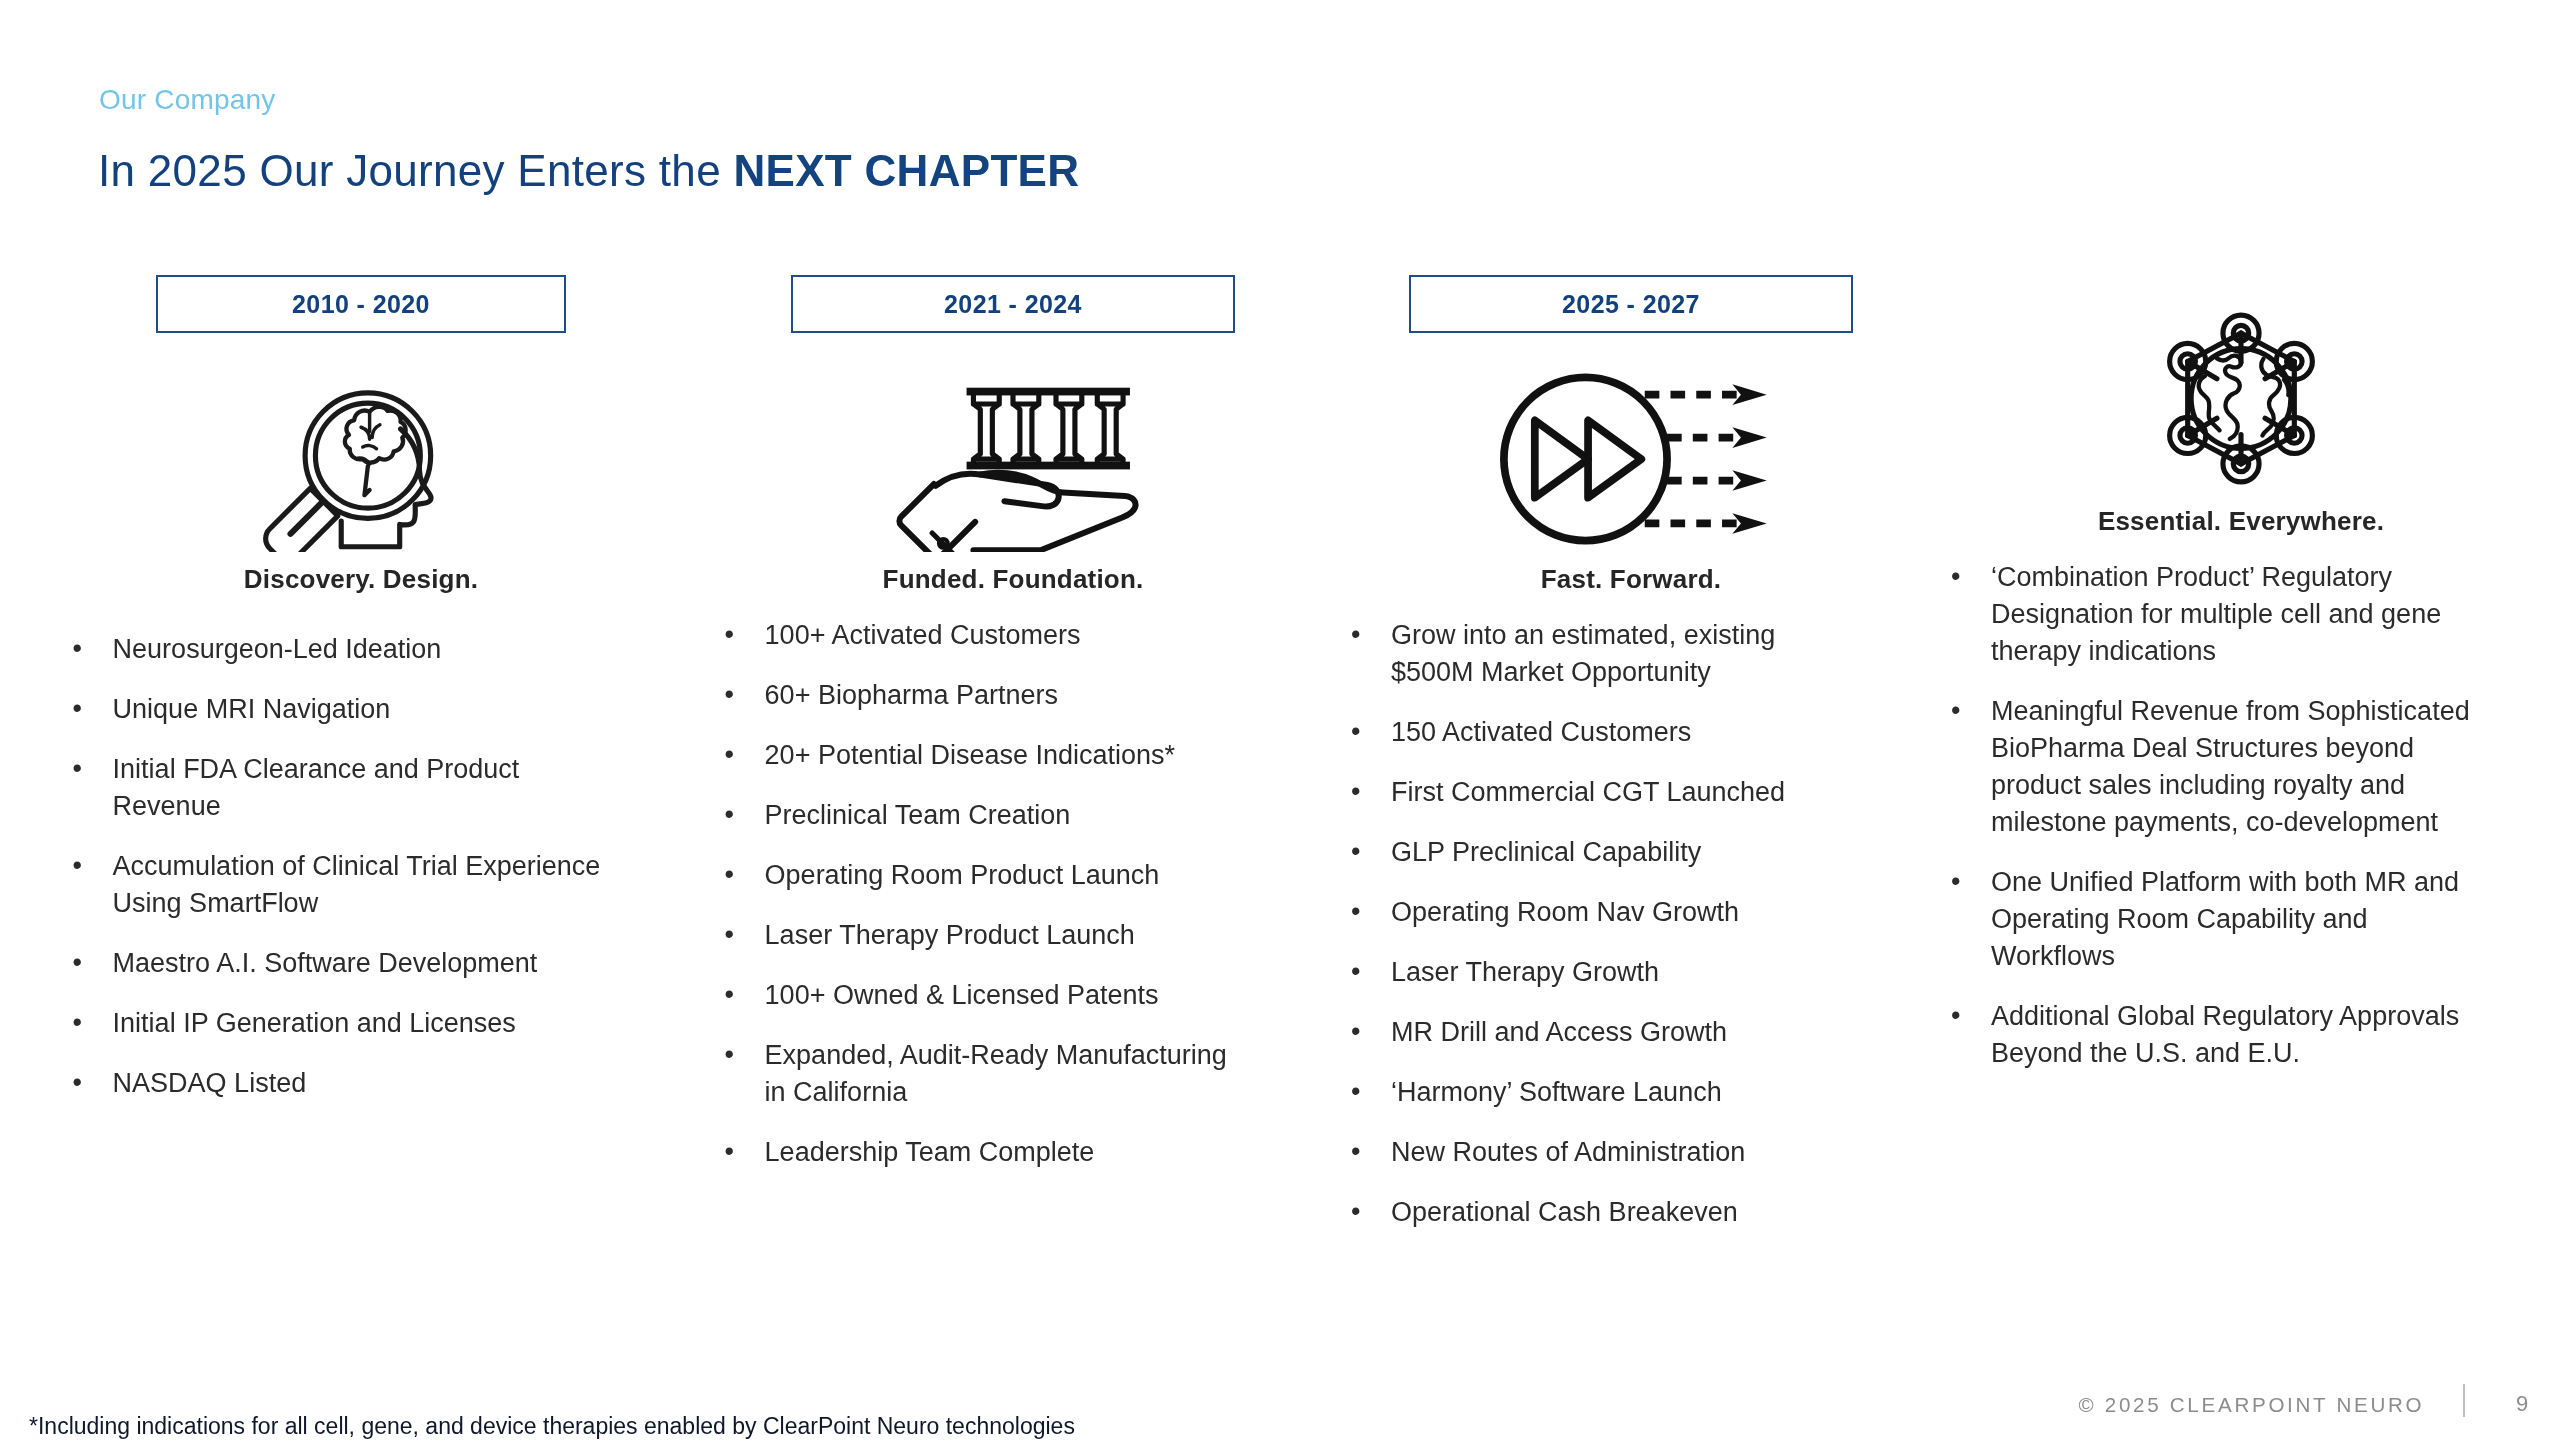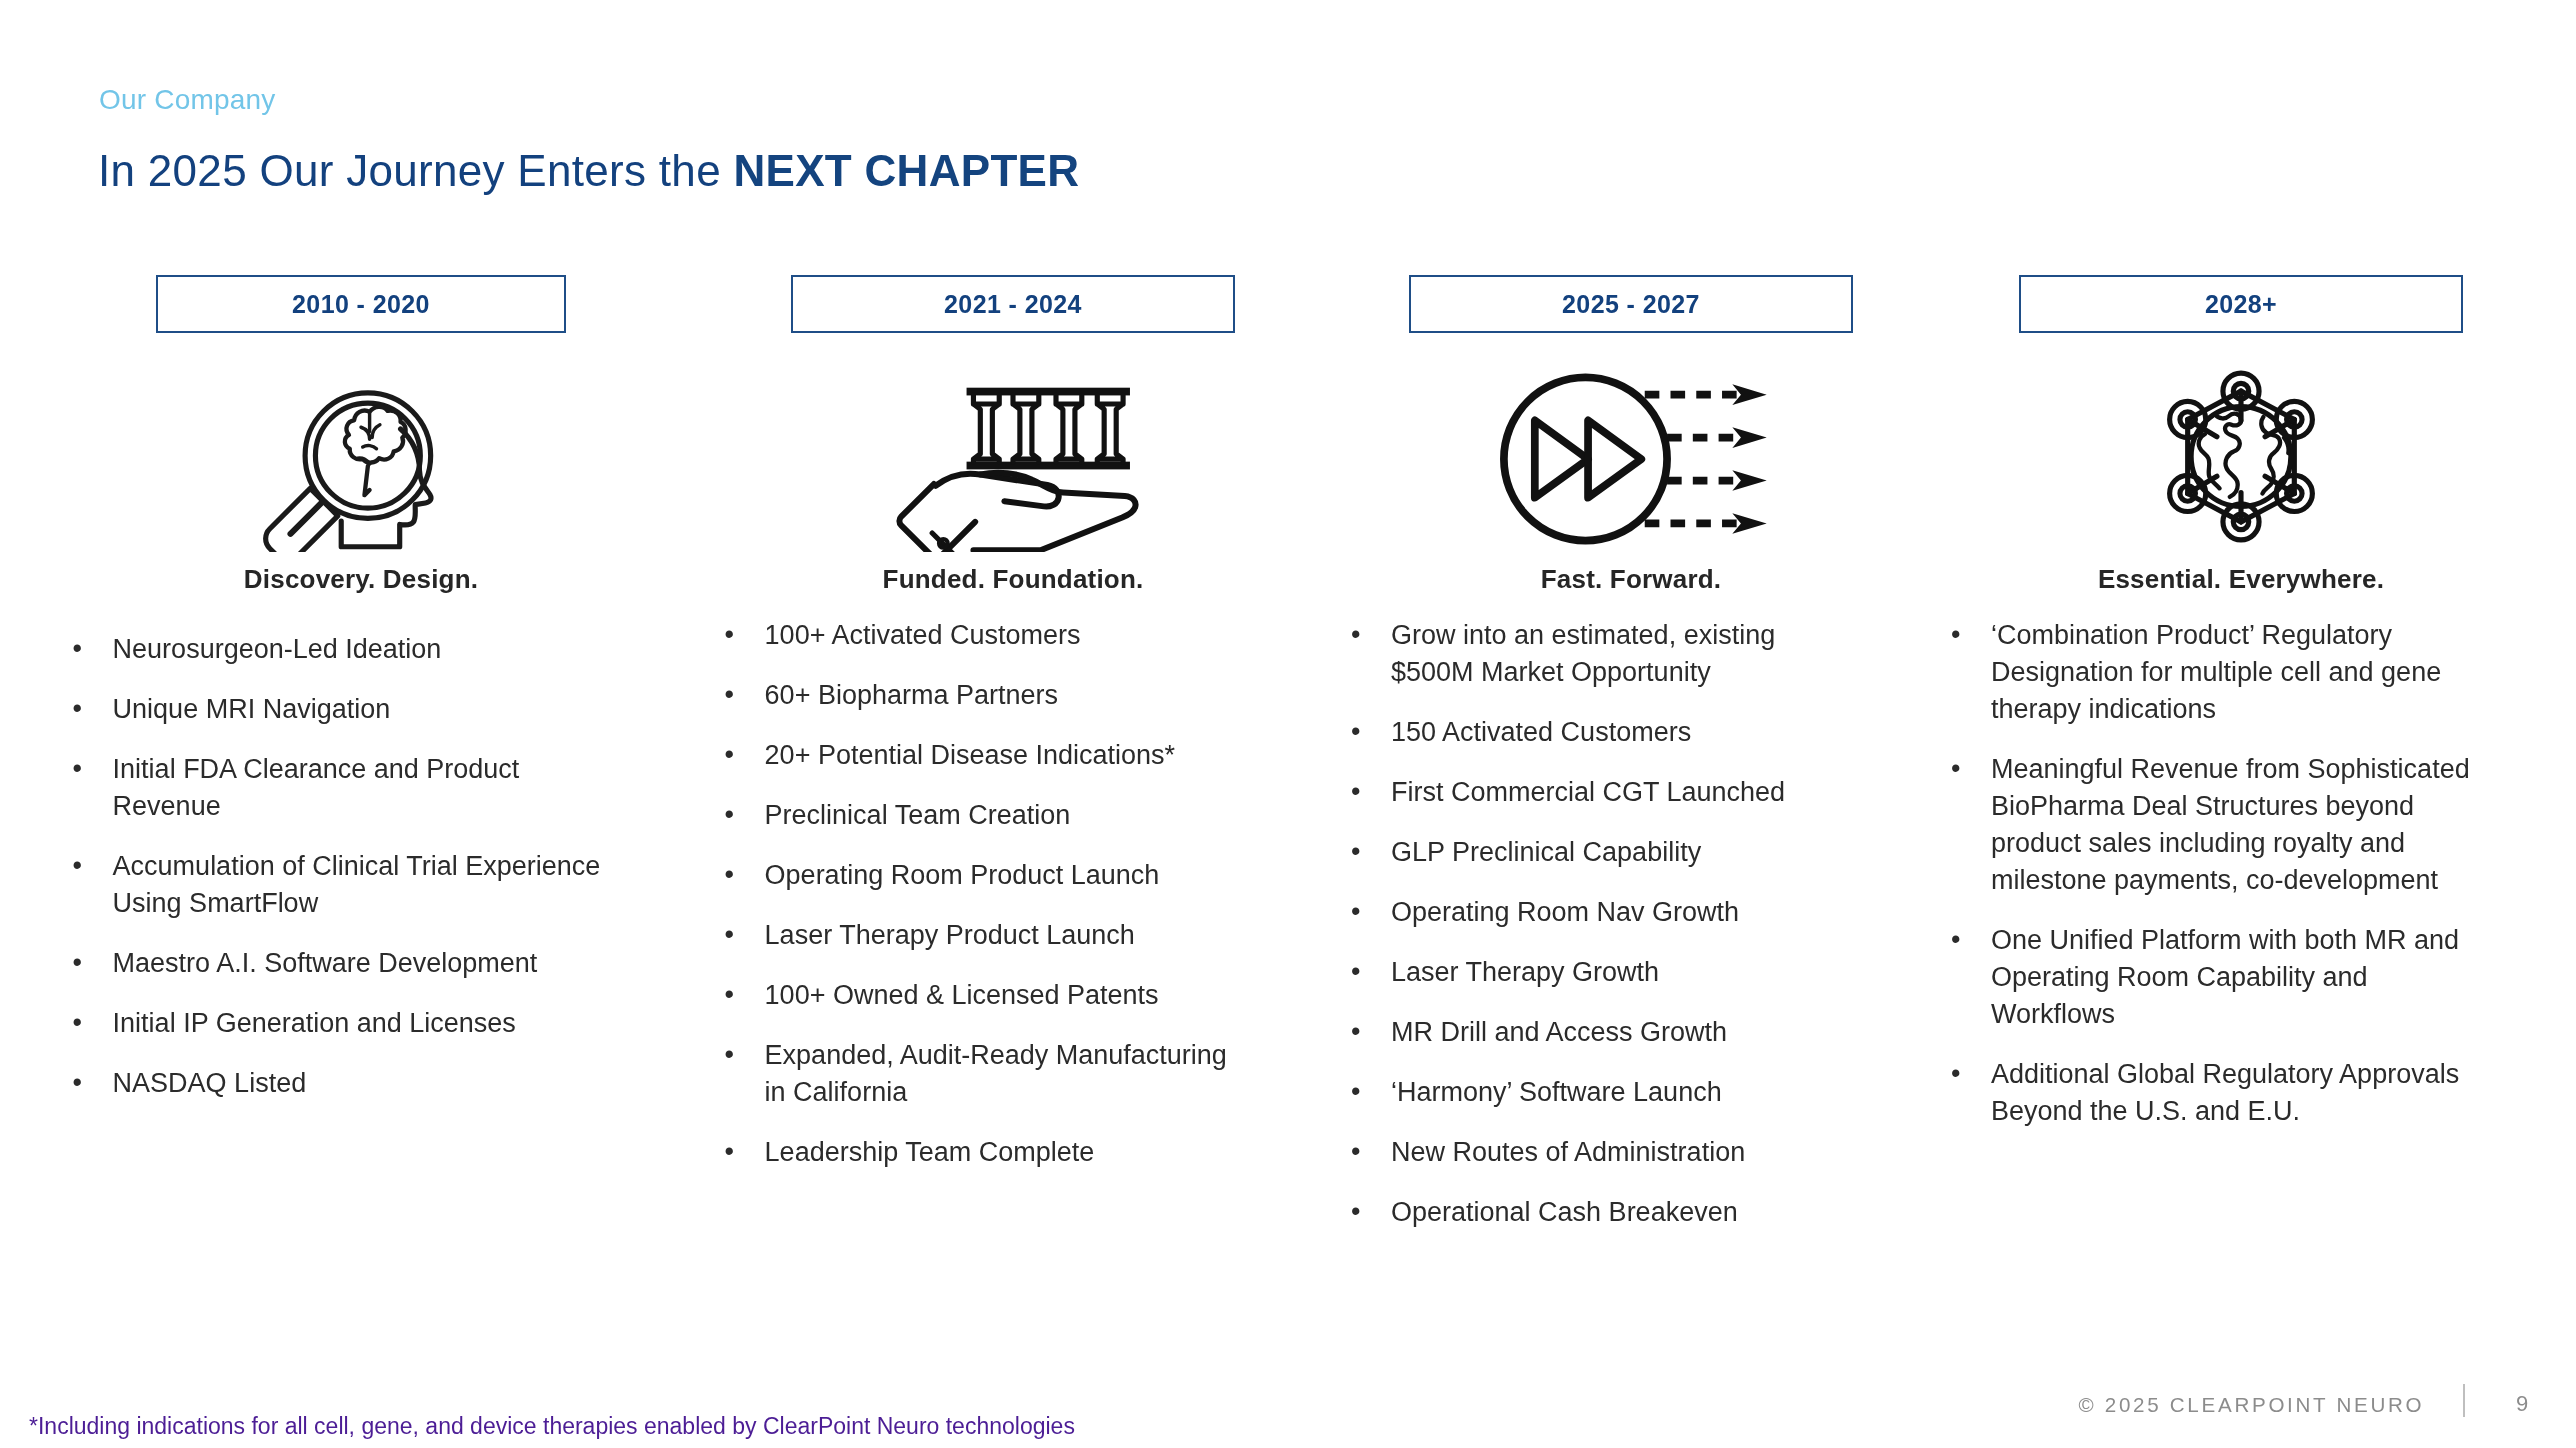--- a/index.html
+++ b/index.html
@@ -124,21 +124,21 @@
   .col-1 ul.bullets { margin-left: 8.6px; width: 532px; }
   .col-2 ul.bullets { margin-left: 17px; width: 498px; }
   .col-3 ul.bullets { margin-left: 6.9px; width: 550px; }
 
   
   .footnote {
     position: absolute;
     left: 29px;
     top: 1413px;
     font-size: 23px;
-    color: #4c1d95;
+    color: #0f172a;
     white-space: nowrap;
   }
   .footer-right {
     position: absolute;
     right: 41px;
     top: 1384px;
     display: flex;
     align-items: flex-end;
     gap: 8px;
     font-size: 20.6px;
@@ -273,23 +273,20 @@
       <li>Operating Room Nav Growth</li>
       <li>Laser Therapy Growth</li>
       <li>MR Drill and Access Growth</li>
       <li>‘Harmony’ Software Launch</li>
       <li>New Routes of Administration</li>
       <li>Operational Cash Breakeven</li>
     </ul>
   </div>
 
   <div class="col col-3">
-    <div class="era-box">
-      <span class="era-label">2028+</span>
-    </div>
     <div class="icon-wrap">
       <svg width="258" height="185" viewBox="0 0 300 215" fill="none" stroke="#111111" stroke-width="6" stroke-linecap="round" stroke-linejoin="round">
 
         <g stroke-width="6">
           <path d="M150 28 l-62 33"></path>
           <path d="M150 28 l62 33"></path>
           <path d="M150 28 l0 34"></path>
           <path d="M88 61 l0 86"></path>
           <path d="M212 61 l0 86"></path>
           <path d="M88 61 l34 20"></path>

